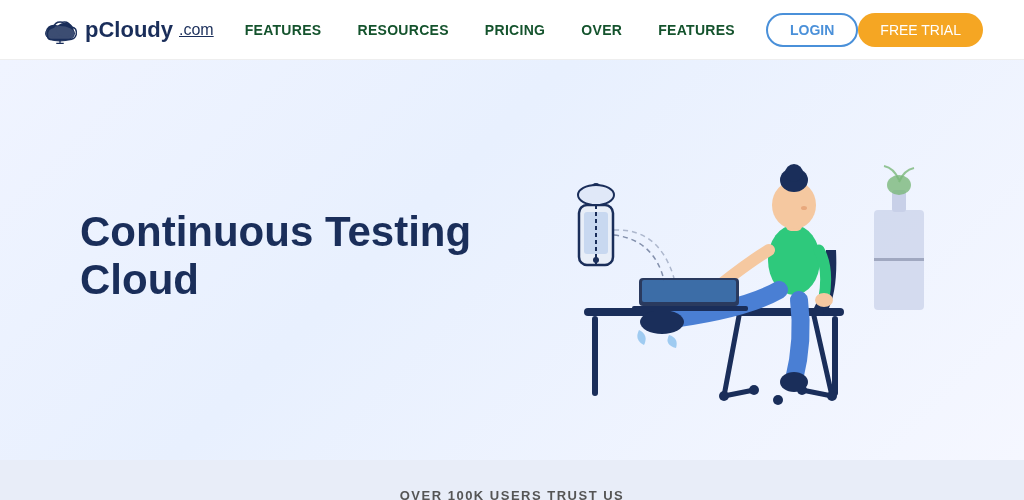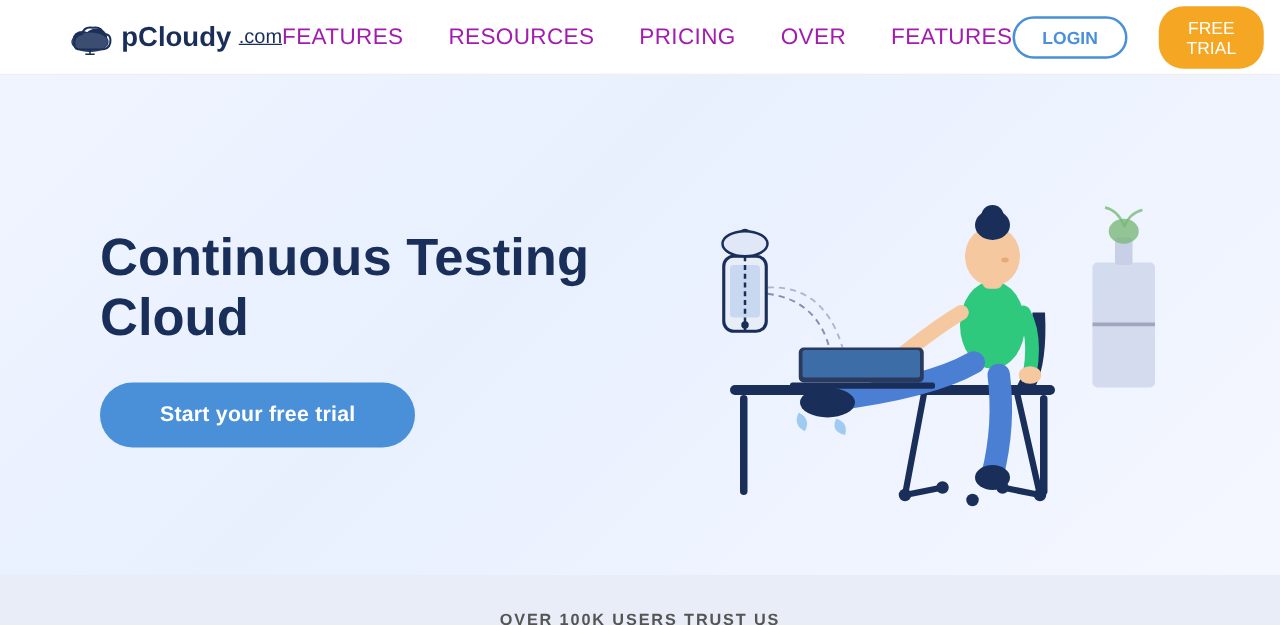--- a/index.html
+++ b/index.html
@@ -3,21 +3,21 @@
   <meta charset="utf-8">
   <style>
     * { margin: 0; padding: 0; box-sizing: border-box; }
     body { font-family: 'Segoe UI', Arial, sans-serif; background: #fff; width: 1024px; overflow-x: hidden; }
 
     
     .navbar {
       display: flex;
       align-items: center;
       justify-content: space-between;
-      padding: 0 53px;
+      padding: 0 41px;
       height: 60px;
       background: #fff;
       border-bottom: 1px solid #eee;
     }
     .logo-wrap {
       display: flex;
       align-items: center;
       gap: 6px;
     }
     .logo-text {
@@ -30,29 +30,29 @@
       height: 28px;
     }
     .nav-links {
       display: flex;
       align-items: center;
       gap: 36px;
       list-style: none;
     }
     .nav-links li a {
       text-decoration: none;
-      color: #a21caf;
-      font-size: 18px;
-      font-weight: 400;
+      color: #14532d;
+      font-size: 14px;
+      font-weight: 700;
       letter-spacing: 0.3px;
     }
     .nav-actions {
       display: flex;
       align-items: center;
-      gap: 25px;
+      gap: 0;
     }
     .btn-login {
       border: 2px solid #4a90d9;
       background: transparent;
       color: #4a90d9;
       padding: 7px 22px;
       border-radius: 20px;
       font-size: 14px;
       font-weight: 600;
       cursor: pointer;
@@ -165,21 +165,20 @@
 
   <div class="nav-actions">
     <button class="btn-login">LOGIN</button>
     <button class="btn-free-trial">FREE TRIAL</button>
   </div>
 </nav>
 
 <section class="hero">
   <div class="hero-content">
     <h1 class="hero-title">Continuous Testing Cloud</h1>
-    <button class="btn-start-trial">Start your free trial</button>
   </div>
 
   <div class="hero-illustration">
     <svg class="illustration-svg" viewBox="0 0 460 320" fill="none">
 
       <rect x="100" y="198" width="260" height="8" rx="4" fill="#1a2e5a"></rect>
 
       <rect x="108" y="206" width="6" height="80" rx="3" fill="#1a2e5a"></rect>
       <rect x="348" y="206" width="6" height="80" rx="3" fill="#1a2e5a"></rect>
 

